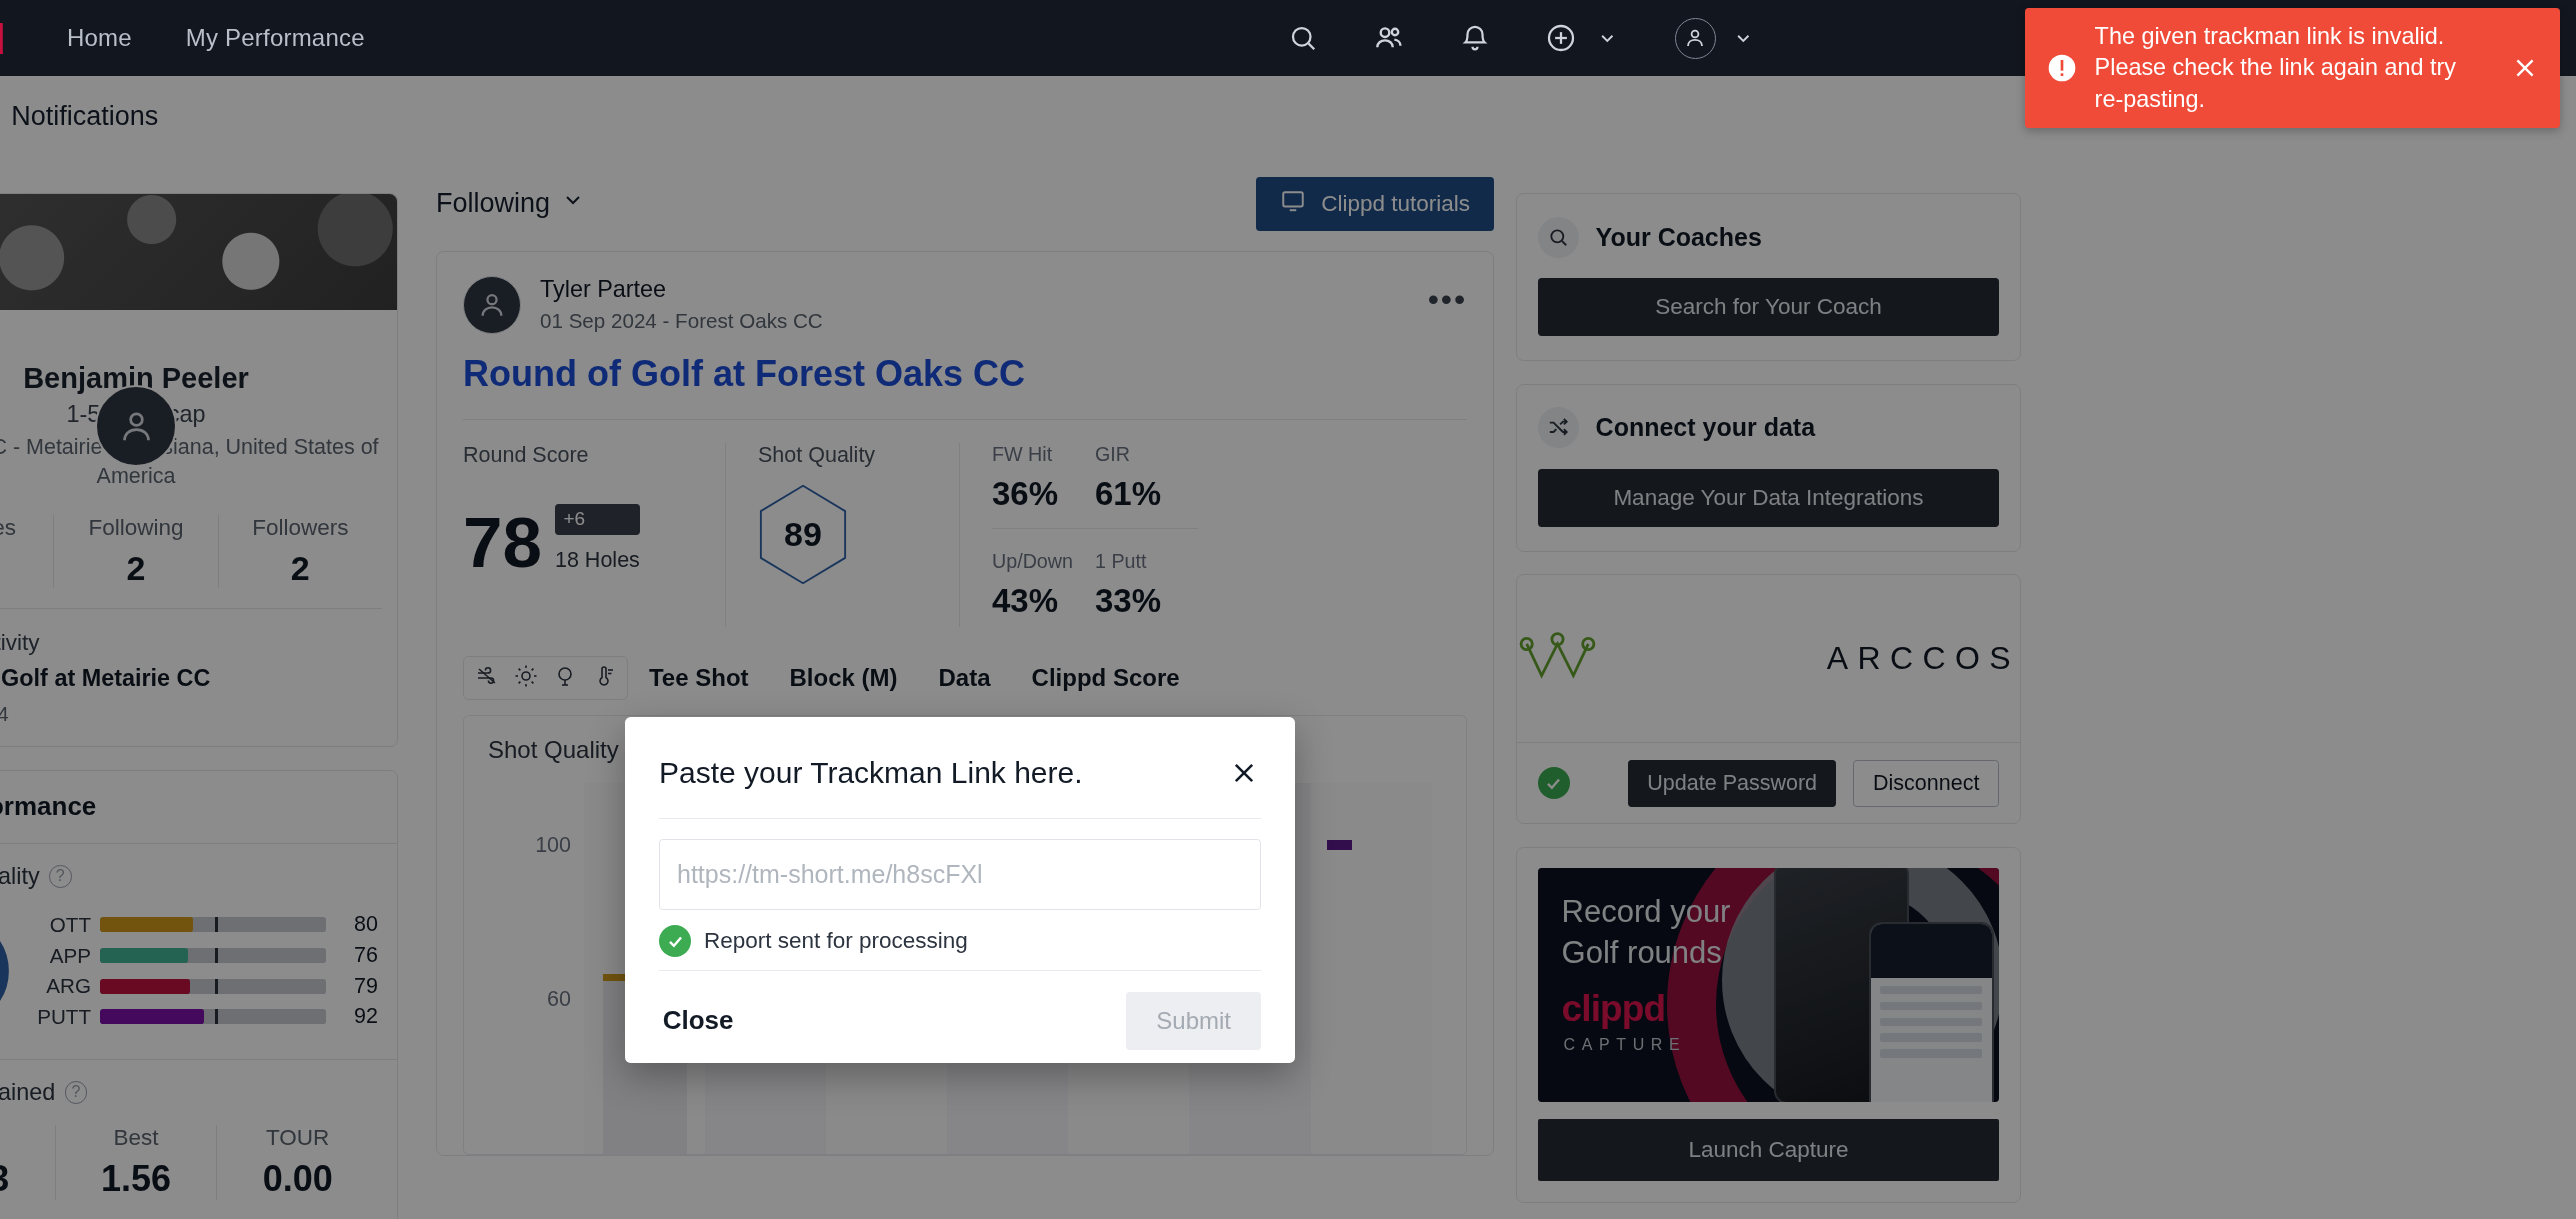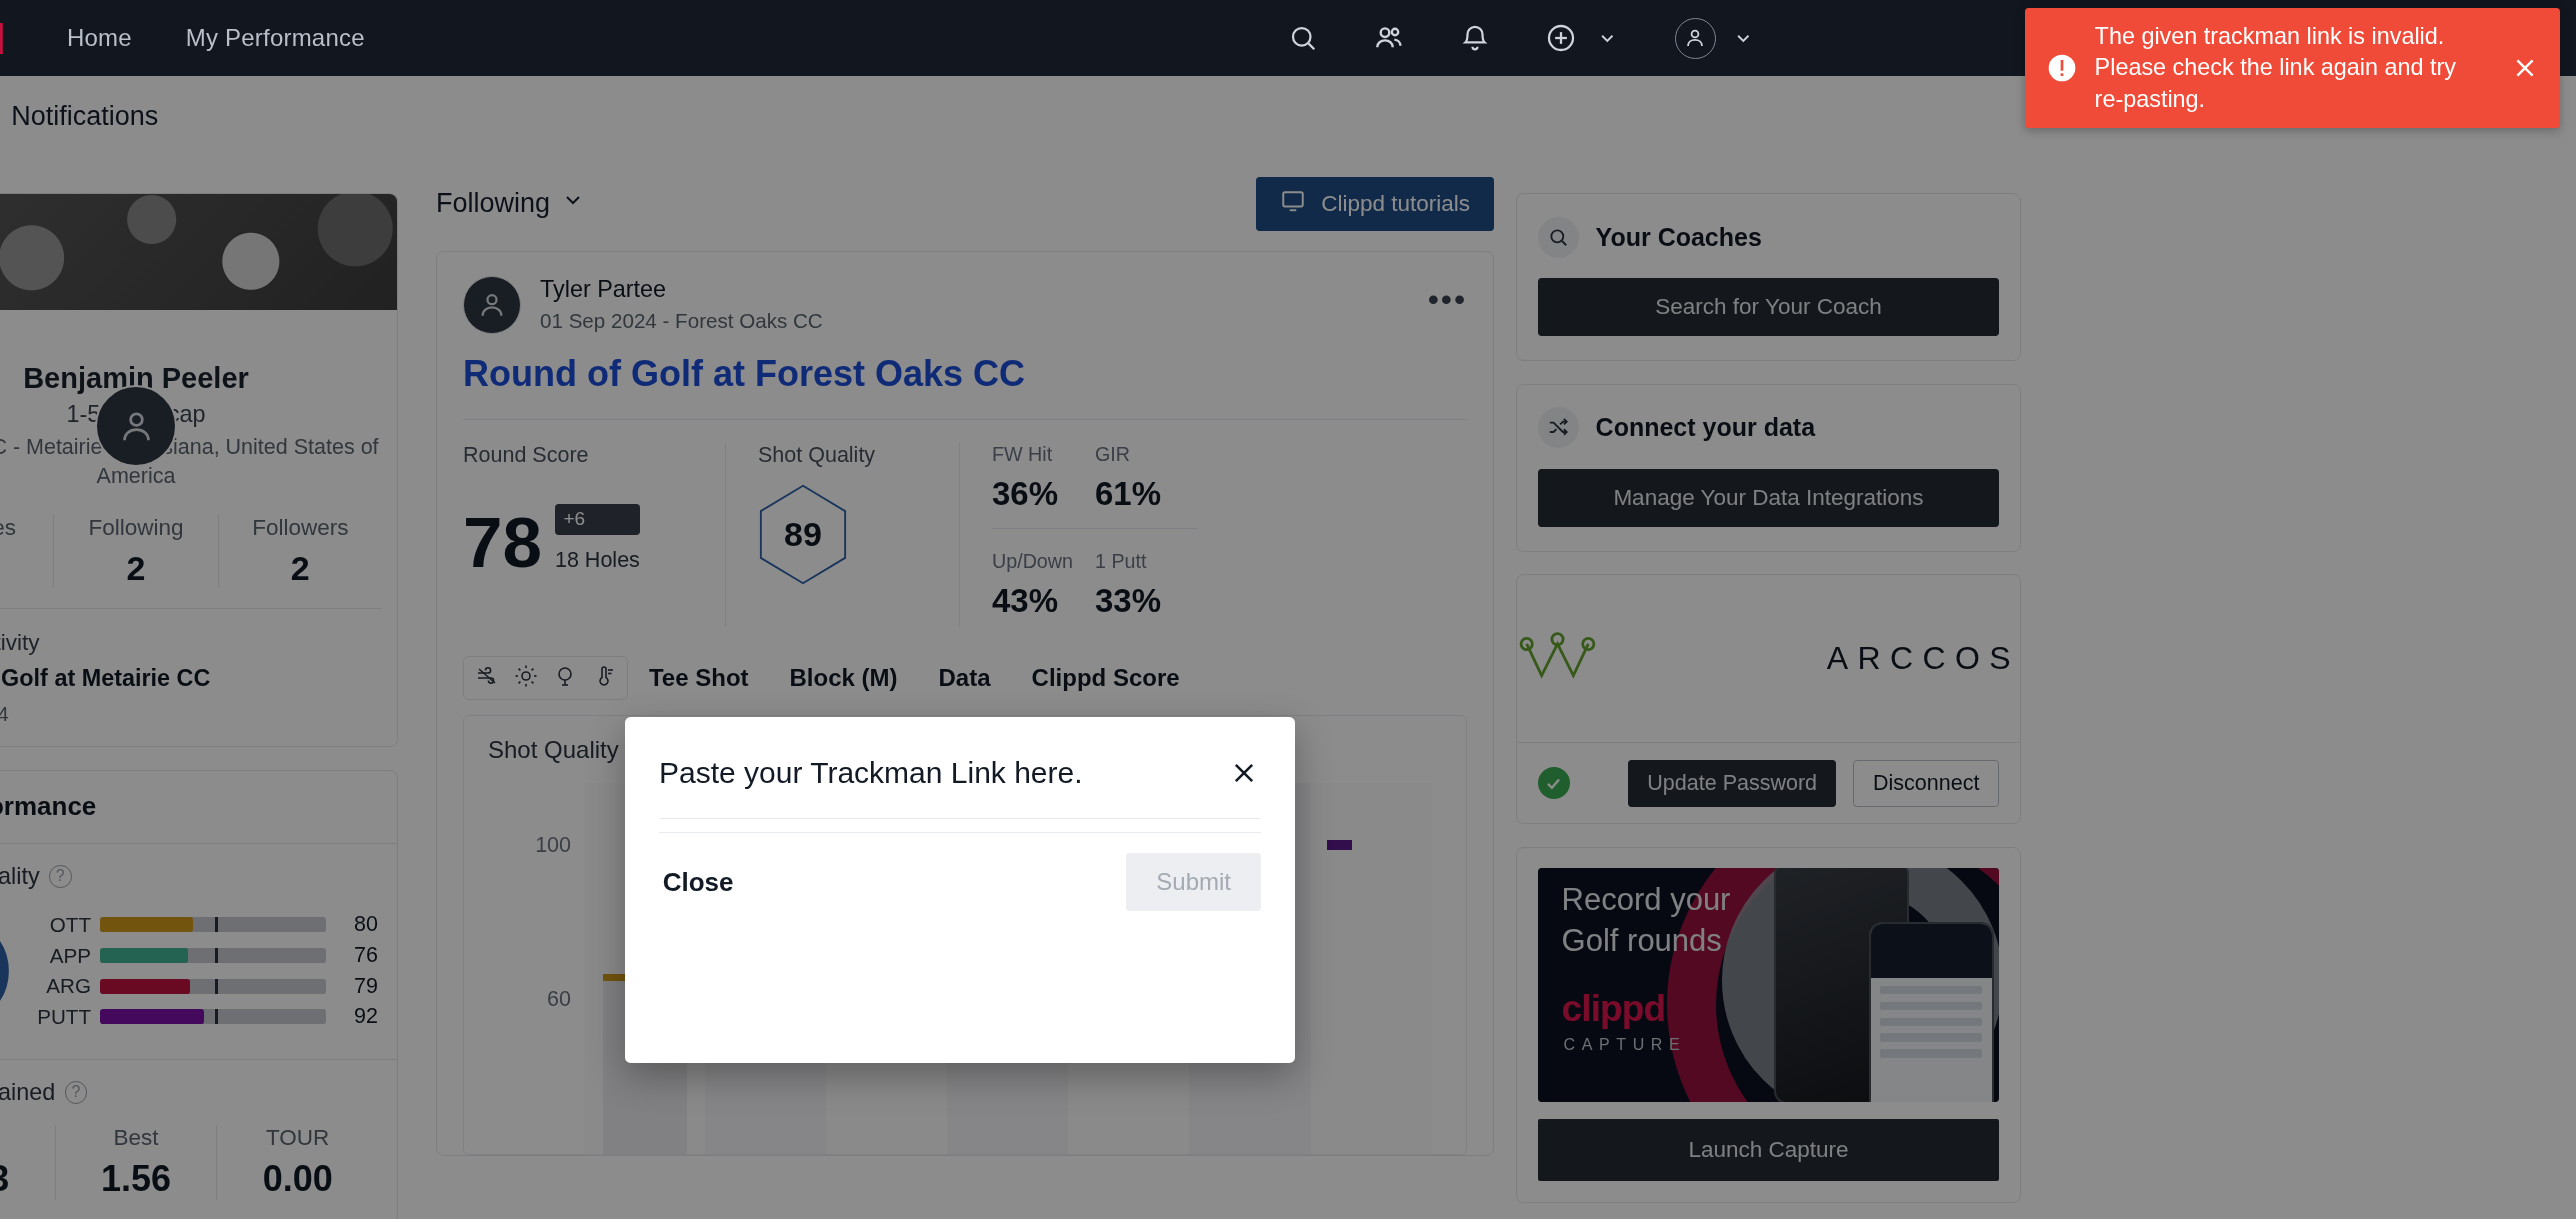--- a/index.html
+++ b/index.html
@@ -195,21 +195,21 @@
                   padding:0 19px; display:flex; align-items:center; font-size:21.5px; cursor:pointer; }
   .promo-card-pad { padding:20.6px; }
   .promo {
     width:100%; height:234px; border-radius:3.7px; position:relative; overflow:hidden;
     background:#0b1220;
   }
   .promo-rings { position:absolute; left:28%; top:-34%; width:431px; height:431px; border-radius:50%;
                  border:49px solid #b01244; opacity:.85; }
   .promo-rings2 { position:absolute; left:40%; top:-12%; width:281px; height:281px; border-radius:50%;
                  border:52px solid #8e949c; opacity:.85; }
-  .promo-text { position:absolute; left:24px; top:12px; color:#e9ecef; font-size:31px;
+  .promo-text { position:absolute; left:24px; top:24px; color:#e9ecef; font-size:31px;
                 line-height:1.3; }
   .promo-brand { position:absolute; left:24px; top:120px; color:#e0154f; font-size:37px;
                  font-weight:bold; letter-spacing:-0.9px; }
   .promo-cap { position:absolute; left:26px; top:168px; color:#c6cbd2; font-size:16px;
                letter-spacing:6.6px; }
   .promo-phone { position:absolute; right:90px; top:-7.5px; width:135px; height:243px;
                  background:linear-gradient(160deg,#3a3f46,#15181d); border-radius:13px;
                  border:2.8px solid #4a4f57; }
   .promo-phone2 { position:absolute; right:5.6px; top:54px; width:125px; height:215px;
                   background:#f2f4f7; border-radius:13px; border:2.8px solid #4a4f57; overflow:hidden; }
@@ -680,20 +680,31 @@
     <div class="modal-head">
       <div class="modal-title">Paste your Trackman Link here.</div>
       <div class="modal-x">
         <svg width="28" height="28" viewBox="0 0 24 24" fill="none" stroke="currentColor" stroke-width="2.2">
           <line x1="5" y1="5" x2="19" y2="19"></line>
             <line x1="19" y1="5" x2="5" y2="19"></line>
         </svg>
       </div>
     </div>
     <div class="modal-rule"></div>
+    <div class="modal-body">
+      <input class="modal-input" type="text" value="" placeholder="https://tm-short.me/h8scFXl" style="">
+      <div class="modal-status">
+        <span class="check-green">
+          <svg width="19" height="19" viewBox="0 0 24 24" fill="none" stroke="#fff" stroke-width="3">
+            <polyline points="5,12.5 10,17.5 19,7"></polyline>
+          </svg>
+        </span>
+        <span class="modal-status-txt">Report sent for processing</span>
+      </div>
+    </div>
     <div class="modal-rule2"></div>
     <div class="modal-foot">
       <div class="modal-close-btn">Close</div>
       <button class="modal-submit">Submit</button>
     </div>
   </div>
 
   <div class="toast">
     <span class="toast-ic">
       <svg width="32" height="32" viewBox="0 0 24 24" fill="currentColor">

